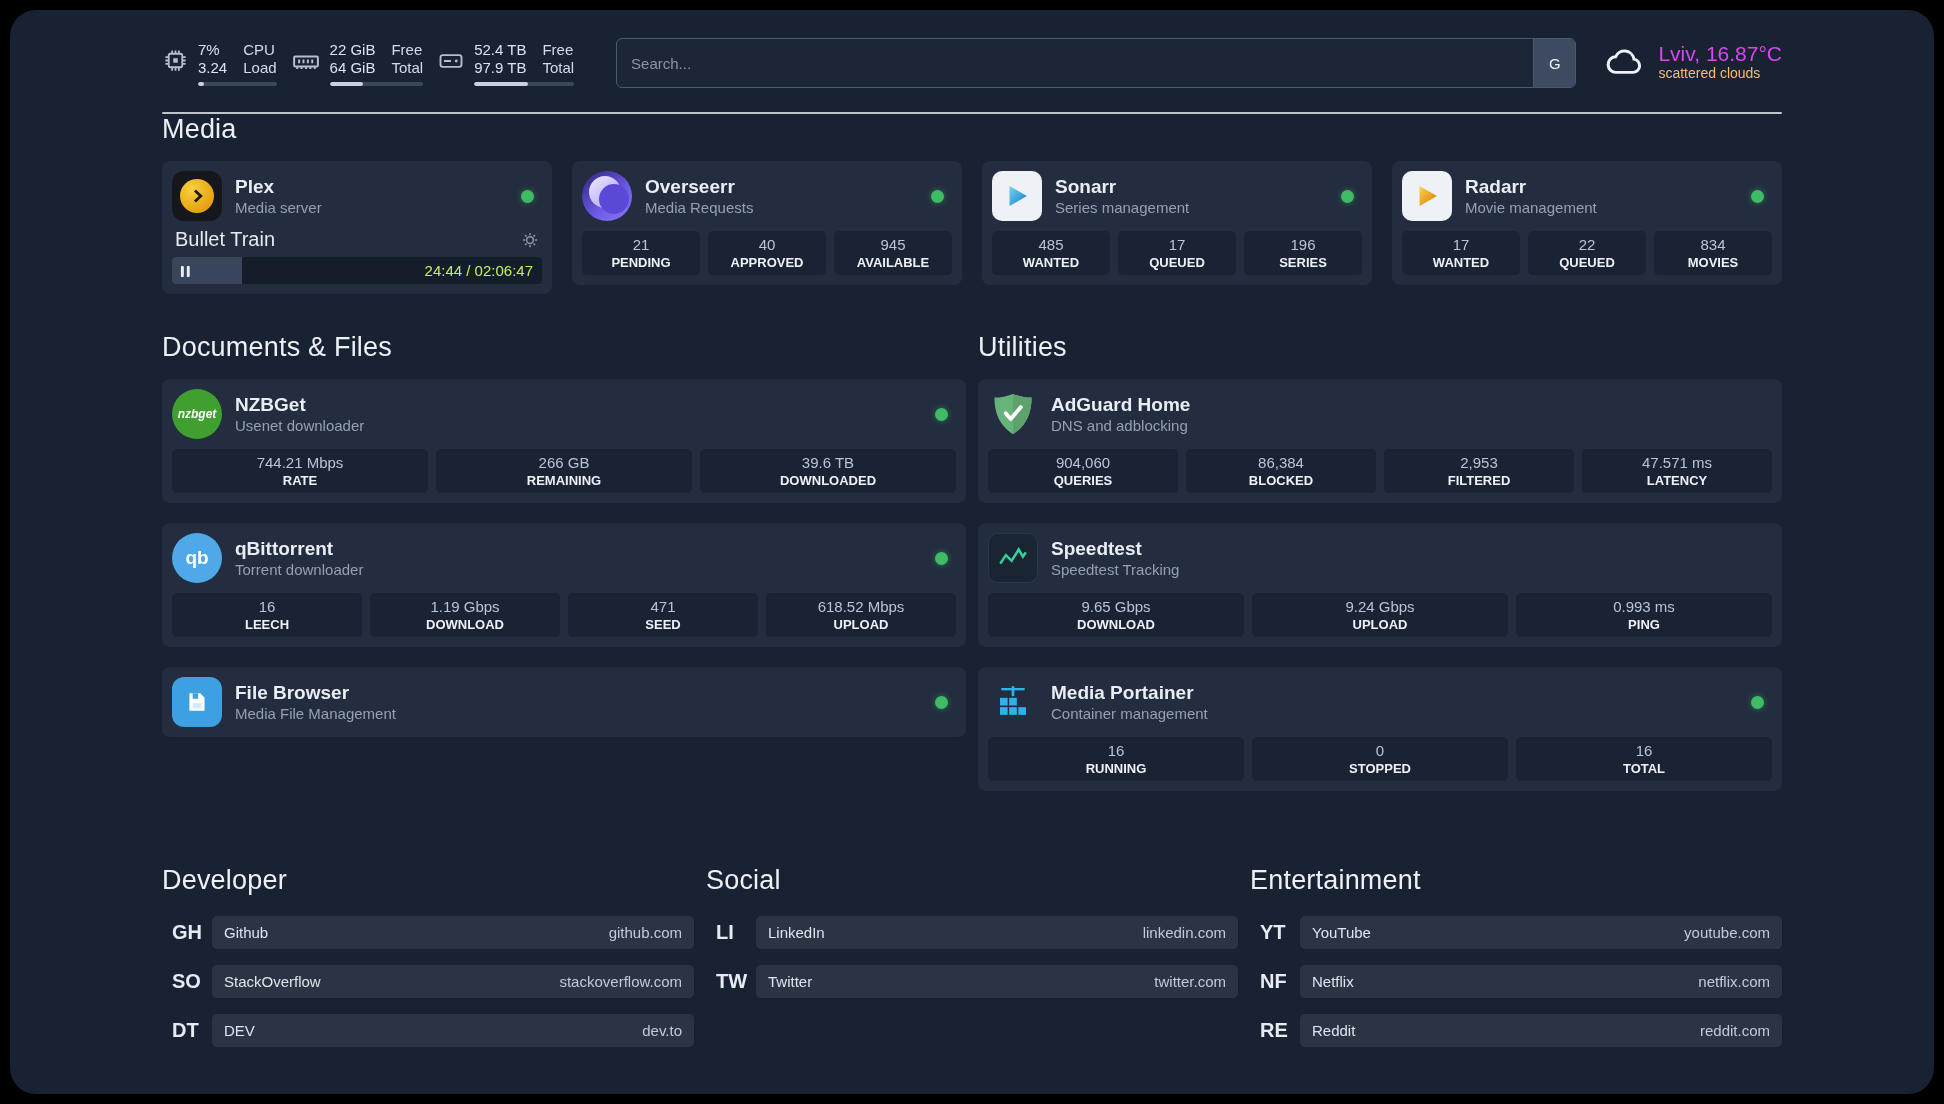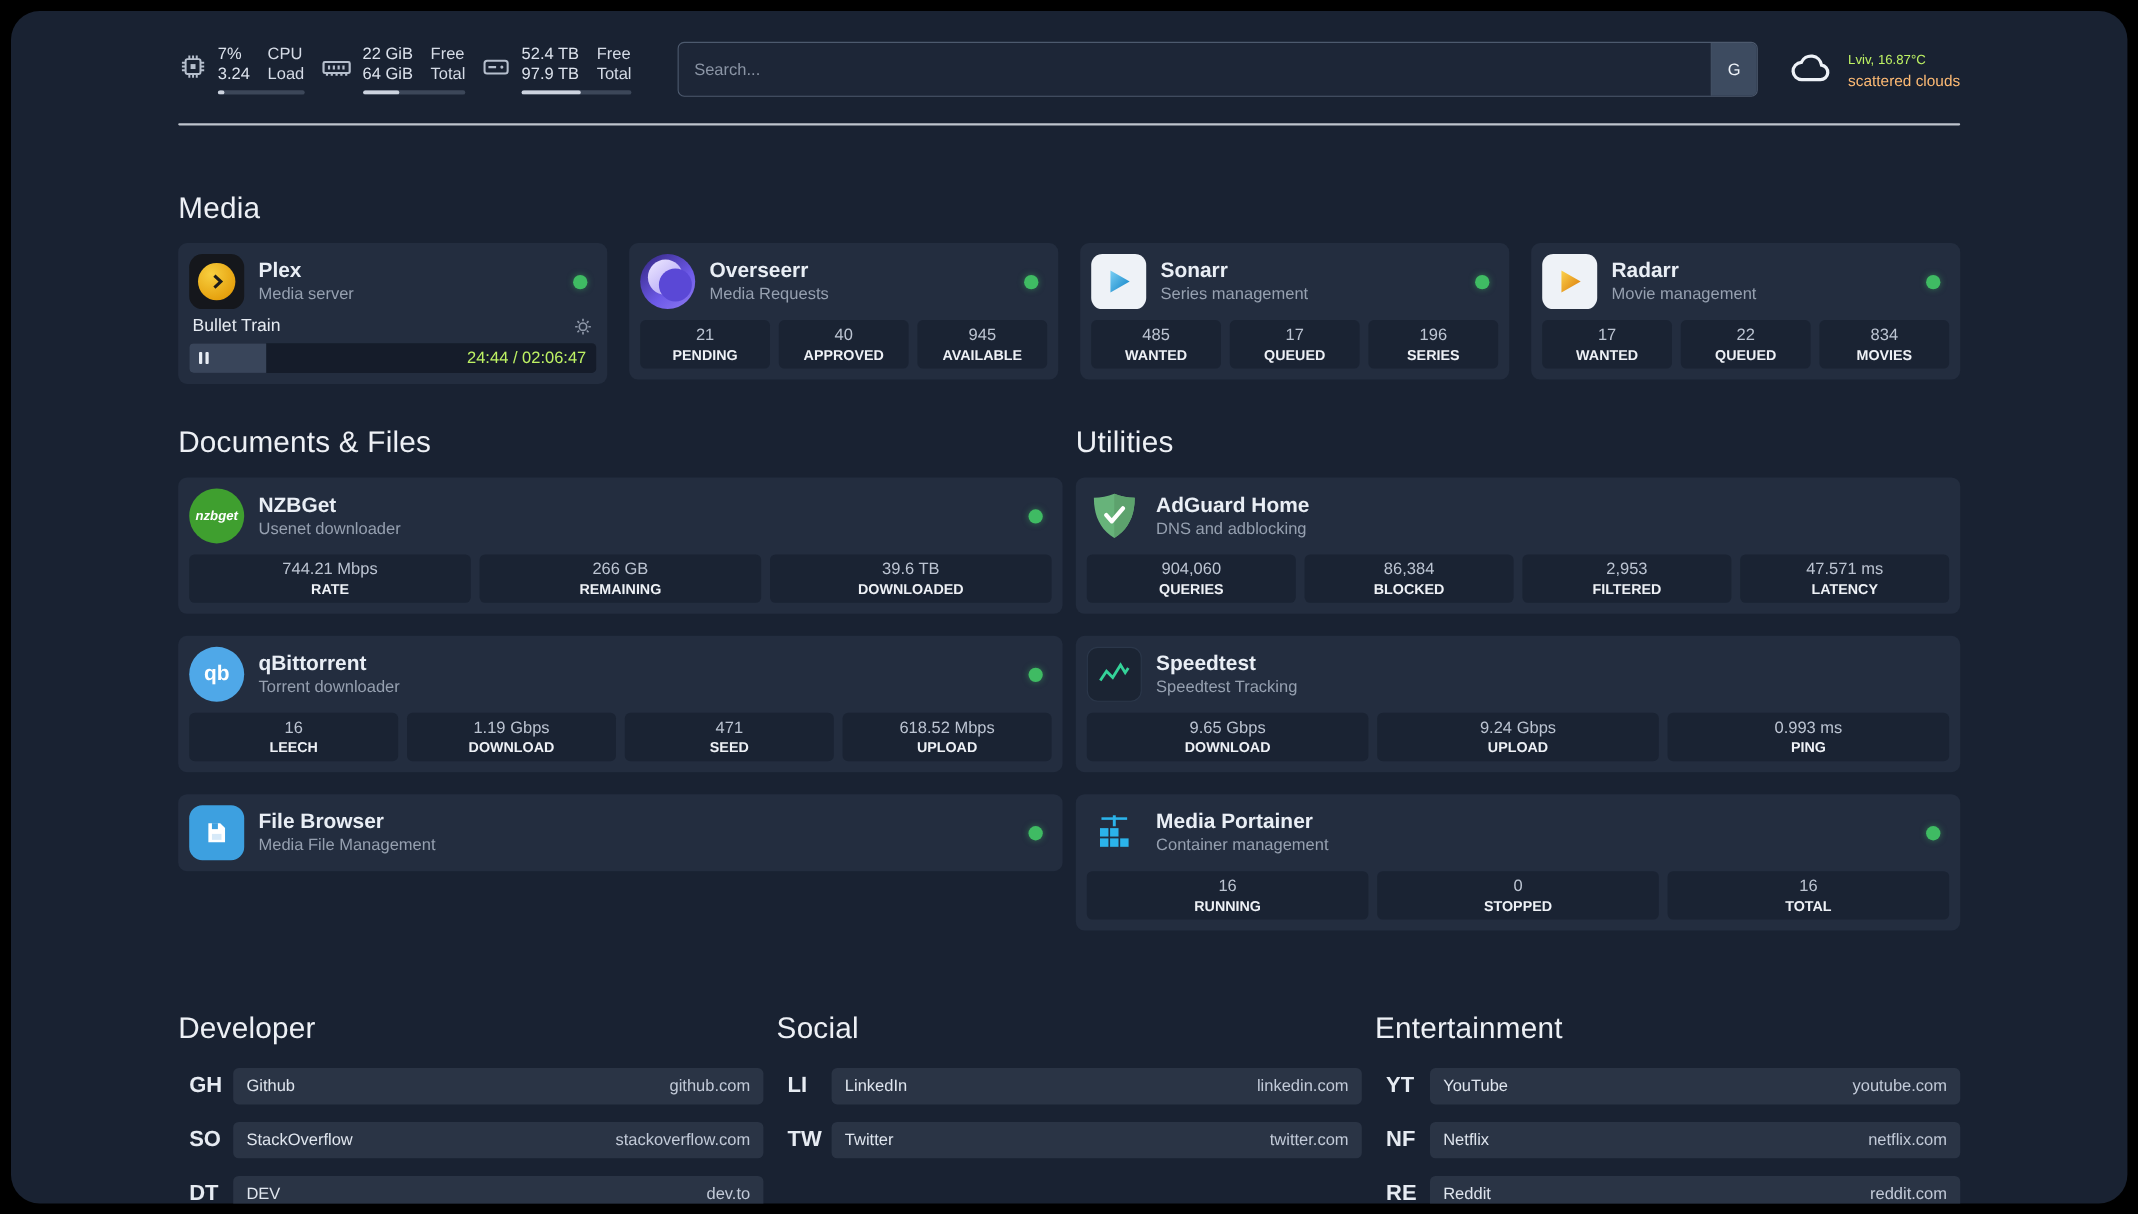--- a/index.html
+++ b/index.html
@@ -21,27 +21,27 @@
   .res-fill { position:absolute; left:0; top:0; bottom:0; background:#ccd3df; border-radius:2px; }
   .search { flex:1; margin:0 28px; position:relative; }
   .search input { width:100%; height:50px; background:#1d2637; border:1px solid #4d5a6e;
     border-radius:6px; color:#dfe5ee; padding:0 54px 0 14px; font-size:15px; outline:none;
     font-family:"Liberation Sans","DejaVu Sans",sans-serif; }
   .search input::placeholder { color:#8b95a5; }
   .search-btn { position:absolute; right:1px; top:1px; bottom:1px; width:42px; background:#3d4b60;
     border-left:1px solid #4d5a6e; border-radius:0 5px 5px 0; display:flex; align-items:center;
     justify-content:center; color:#eef2f8; font-size:15px; cursor:pointer; }
   .weather { display:flex; align-items:center; gap:12px; }
-  .weather-loc { font-size:12px; color:#bef264; line-height:20px; }
+  .weather-loc { font-size:21px; color:#d946ef; line-height:20px; }
   .weather-cond { font-size:14px; color:#fdba74; line-height:18px; }
   .divider { height:2px; background:#dce1e9; opacity:.85; margin-top:24px; border-radius:1px; }
 
   
   .sec-title { font-size:27px; font-weight:500; color:#edf0f5; letter-spacing:.2px; }
-  .media-section { margin-top:60px; }
+  .media-section { }
   .media-grid { margin-top:16px; display:grid; grid-template-columns:repeat(4,1fr); gap:20px; align-items:start; }
   .middle { margin-top:38px; display:grid; grid-template-columns:1fr 1fr; gap:12px; align-items:start; }
   .middle .sec-title { margin-bottom:16px; }
   .col .card + .card { margin-top:20px; }
   .bottom { margin-top:74px; display:grid; grid-template-columns:1fr 1fr 1fr; gap:12px; align-items:start; }
 
   
   .card { background:#232d3f; border-radius:8px; padding:10px; cursor:pointer; }
   .card-head { display:flex; align-items:center; gap:13px; }
   .svc-icon { width:50px; height:50px; flex:0 0 auto; display:flex; align-items:center; justify-content:center; }
@@ -49,21 +49,21 @@
   .svc-desc { font-size:15px; color:#96a0b0; line-height:19px; }
   .dot { width:13px; height:13px; border-radius:50%; background:#3fbb63; margin-left:auto; margin-right:8px; flex:0 0 auto;
     box-shadow:0 0 6px rgba(63,187,99,.5); }
   .stats { display:flex; gap:8px; margin-top:10px; }
   .stat { flex:1; background:#1a2333; border-radius:5px; text-align:center; padding:4px 2px; }
   .stat-value { font-size:15px; color:#bcc4d2; line-height:19px; }
   .stat-label { font-size:13px; font-weight:700; color:#eef1f6; line-height:17px; }
 
   
   .player { margin-top:7px; }
-  .player-row { display:flex; align-items:center; justify-content:space-between; font-size:16px;
+  .player-row { display:flex; align-items:center; justify-content:space-between; font-size:20px;
     color:#e6ebf2; padding:0 3px; }
   .gear { display:flex; cursor:pointer; }
   .progress { margin-top:6px; position:relative; height:27px; background:#151c2a; border-radius:4px; overflow:hidden; cursor:pointer; }
   .progress-fill { position:absolute; left:0; top:0; bottom:0; background:#39455a; }
   .pause { position:absolute; left:8px; top:7px; cursor:pointer; }
   .ptime { position:absolute; right:9px; top:0; line-height:27px; font-size:15px; color:#bef264; }
 
   
   .plex-sq { width:50px; height:50px; background:#15171c; border-radius:12px; display:flex; align-items:center; justify-content:center; }
   .plex-circle { width:34px; height:34px; border-radius:50%; background:radial-gradient(circle at 35% 30%, #f8cf3f, #e5a00d 75%);

